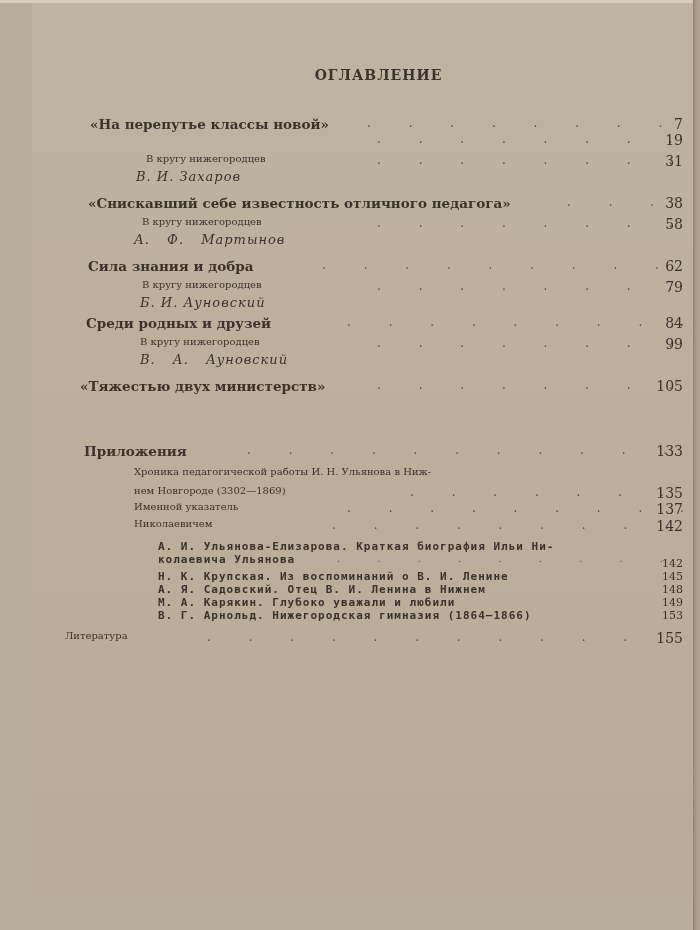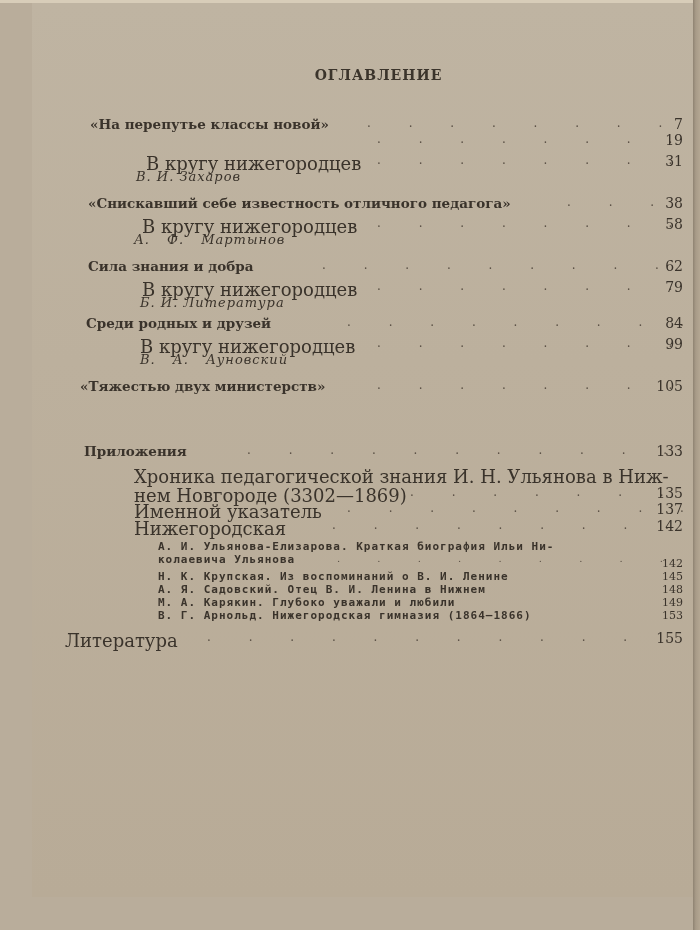--- a/index.html
+++ b/index.html
@@ -27,21 +27,21 @@
       font-weight: bold; font-size: 14px; letter-spacing: 1px; color: #3b342b;
     }
     .row { position: absolute; left: 0; width: 693px; height: 20px; }
     .row .txt { position: absolute; white-space: nowrap; }
     .row .dots {
       position: absolute; white-space: nowrap; letter-spacing: 17px;
       color: #5a5045; font-size: 12px;
     }
     .row .pg { position: absolute; right: 42px; text-align: right; font-size: 14px; }
     .bold { font-weight: bold; font-size: 13.5px; }
-    .reg { font-size: 18px; }
+    .reg { font-size: 10px; }
     .ital { font-style: italic; font-size: 13px; letter-spacing: 1px; }
     .small { font-weight: bold; font-size: 11px; letter-spacing: 1px; font-family: "DejaVu Sans Mono", "Liberation Mono", monospace; }
     .smallpg { font-size: 11px !important; }
   </style>
 </head>
 <body>
 
 <div class="top-strip"></div>
 <div class="page">
   <div class="title">ОГЛАВЛЕНИЕ</div>
@@ -89,21 +89,21 @@
     <span class="pg">62</span>
   </div>
 
   <div class="row" style="top:276px">
     <span class="txt reg" style="left:110px">В кругу нижегородцев</span>
     <span class="dots" style="left:345px">. . . . . . . . . . . .</span>
     <span class="pg">79</span>
   </div>
 
   <div class="row" style="top:292px">
-    <span class="txt ital" style="left:108px">Б. И. Литература</span>
+    <span class="txt ital" style="left:108px">Б. И. Ауновский</span>
   </div>
 
   <div class="row" style="top:312px">
     <span class="txt bold" style="left:54px">Среди родных и друзей</span>
     <span class="dots" style="left:315px">. . . . . . . . . . . . .</span>
     <span class="pg">84</span>
   </div>
 
   <div class="row" style="top:333px">
     <span class="txt reg" style="left:108px">В кругу нижегородцев</span>
@@ -123,37 +123,37 @@
 
 
 
   <div class="row" style="top:440px">
     <span class="txt bold" style="left:52px">Приложения</span>
     <span class="dots" style="left:215px">. . . . . . . . . . . . . . . . . :</span>
     <span class="pg">133</span>
   </div>
 
   <div class="row" style="top:463px">
-    <span class="txt reg" style="left:102px">Хроника педагогической знания И. Н. Ульянова в Ниж-</span>
+    <span class="txt reg" style="left:102px">Хроника педагогической работы И. Н. Ульянова в Ниж-</span>
   </div>
 
   <div class="row" style="top:482px">
     <span class="txt reg" style="left:102px">нем Новгороде (3302—1869)</span>
     <span class="dots" style="left:378px">. . . . . . . . . .</span>
     <span class="pg">135</span>
   </div>
 
   <div class="row" style="top:498px">
     <span class="txt reg" style="left:102px">Именной указатель</span>
     <span class="dots" style="left:315px">. . . . . . . . . . . . .</span>
     <span class="pg">137</span>
   </div>
 
   <div class="row" style="top:515px">
-    <span class="txt reg" style="left:102px">Нижегородская</span>
+    <span class="txt reg" style="left:102px">Николаевичем</span>
     <span class="dots" style="left:300px">. . . . . . . . . . . . . .</span>
     <span class="pg">142</span>
   </div>
 
   <div class="row" style="top:537px">
     <span class="txt small" style="left:126px">А. И. Ульянова-Елизарова. Краткая биография Ильи Ни-</span>
   </div>
 
   <div class="row" style="top:550px">
     <span class="txt small" style="left:126px">колаевича Ульянова</span>

